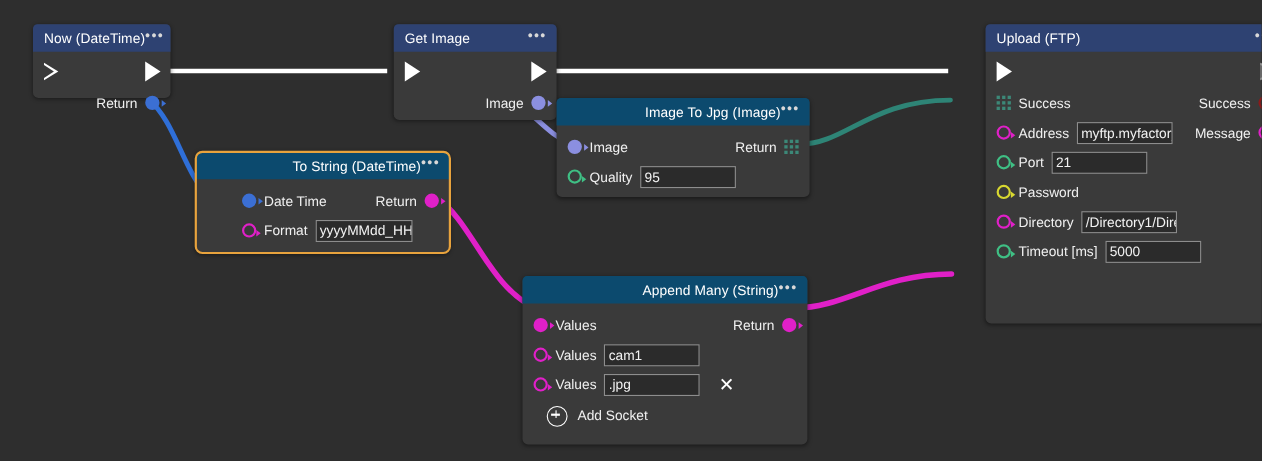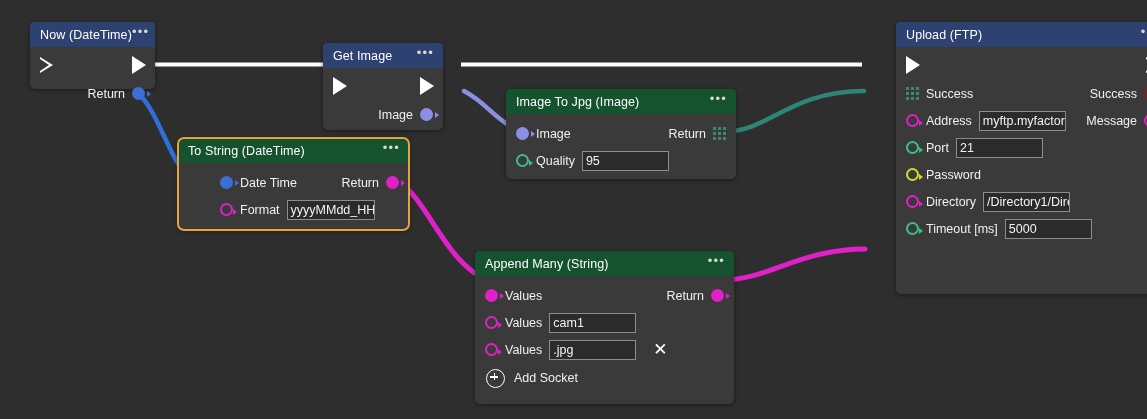--- a/index.html
+++ b/index.html
@@ -38,21 +38,21 @@
   .node-header {
     height: 25px;
     border-radius: 4px 4px 0 0;
     display: flex;
     align-items: center;
     justify-content: space-between;
     padding: 0 9px 0 10px;
     box-sizing: border-box;
   }
   .node-header.blue { background: #2e4272; }
-  .node-header.green { background: #14532d; }
+  .node-header.green { background: #0c4a6e; justify-content: flex-end; }
   .node-title {
     color: #ffffff;
     font-size: 12.5px;
     letter-spacing: 0.1px;
     white-space: nowrap;
   }
   .node-menu {
     color: #d8d8d8;
     font-size: 13px;
     letter-spacing: 1.2px;
@@ -204,21 +204,21 @@
     line-height: 14px;
     margin-left: 10px;
     cursor: pointer;
     user-select: none;
     font-weight: 400;
   }
   .add-socket-row {
     display: flex;
     align-items: center;
     gap: 9px;
-    padding-left: 11px;
+    padding-left: 22px;
     height: 30px;
     cursor: pointer;
   }
   .plus-icon {
     width: 17px; height: 17px;
     border: 1.6px solid #ffffff;
     border-radius: 50%;
     position: relative;
     flex: 0 0 auto;
   }
@@ -264,21 +264,21 @@
       </div>
       <div class="row">
         <div class="right-group">
           <span class="row-label">Return</span>
           <span class="port filled out port-blue"></span>
         </div>
       </div>
     </div>
   </div>
 
-  <div class="node" style="left:323px; top:22px; width:120px; height:87px;margin-top:21px;">
+  <div class="node" style="left:358px; top:22px; width:148px; height:87px;">
     <div class="node-header blue">
       <span class="node-title">Get Image</span>
       <span class="node-menu">•••</span>
     </div>
     <div class="node-body" style="padding-top:3px;">
       <div class="exec-row">
         <span class="exec exec-filled"></span>
         <span class="exec exec-filled"></span>
       </div>
       <div class="row">

